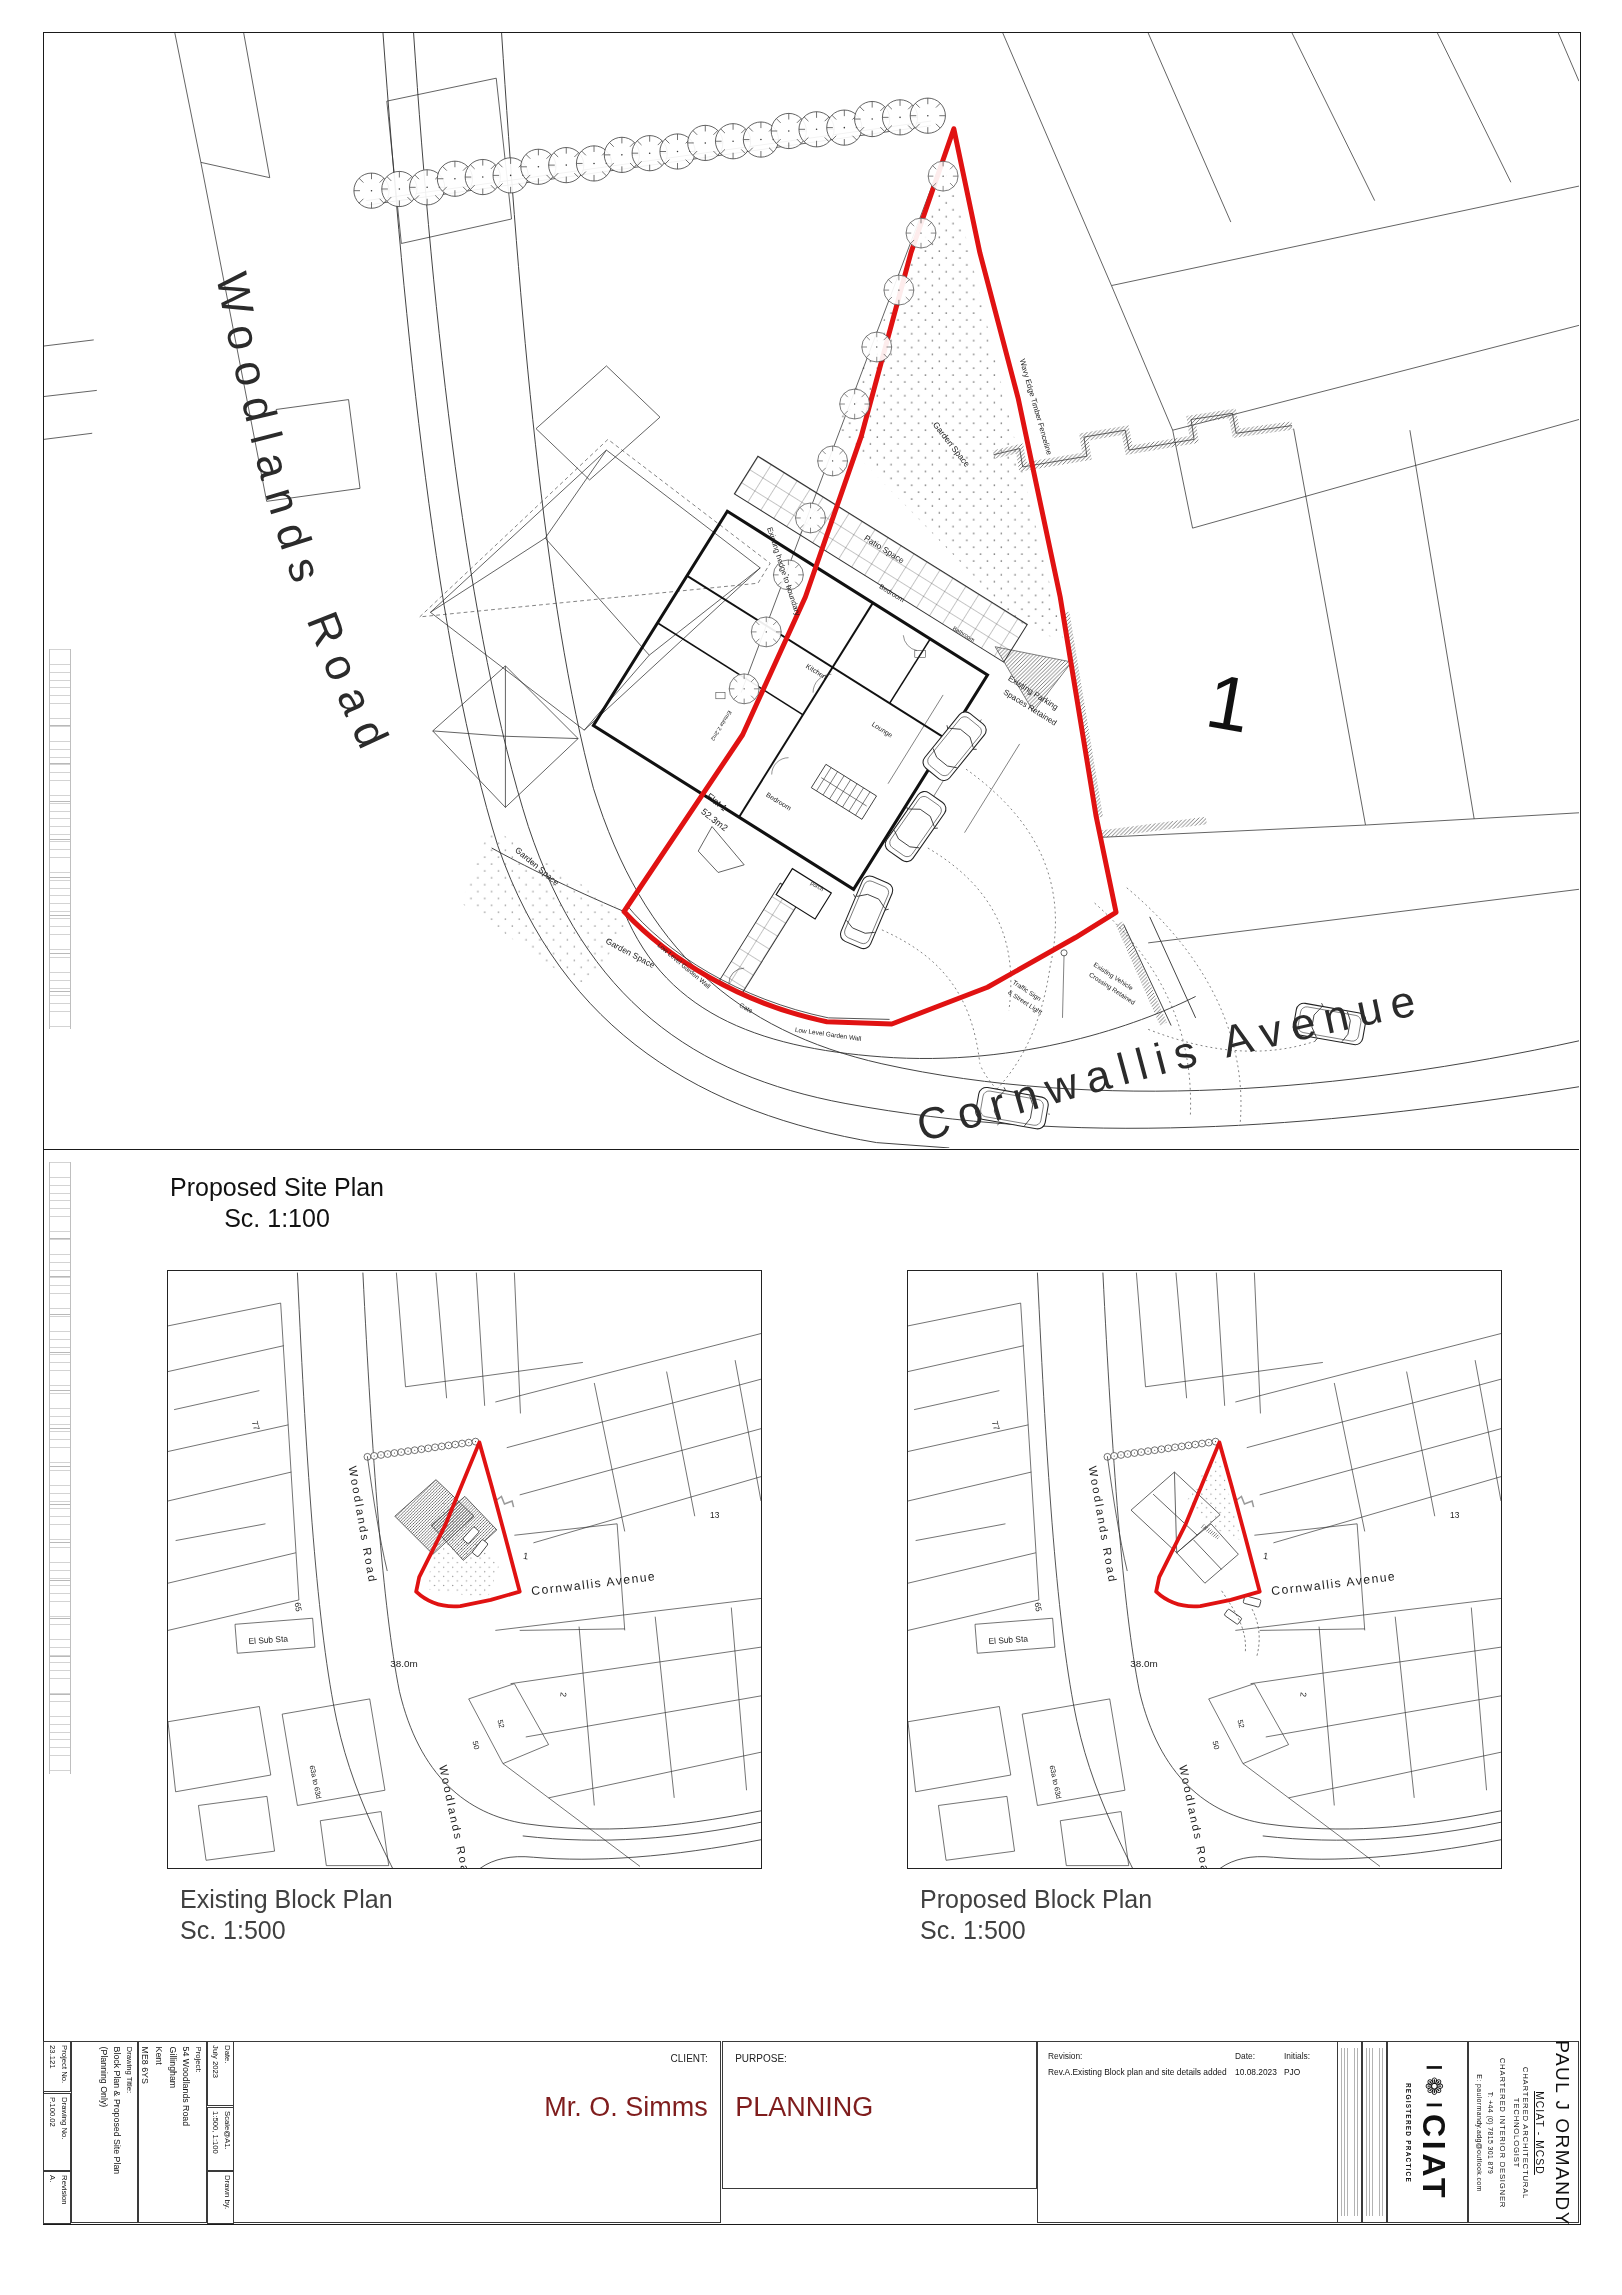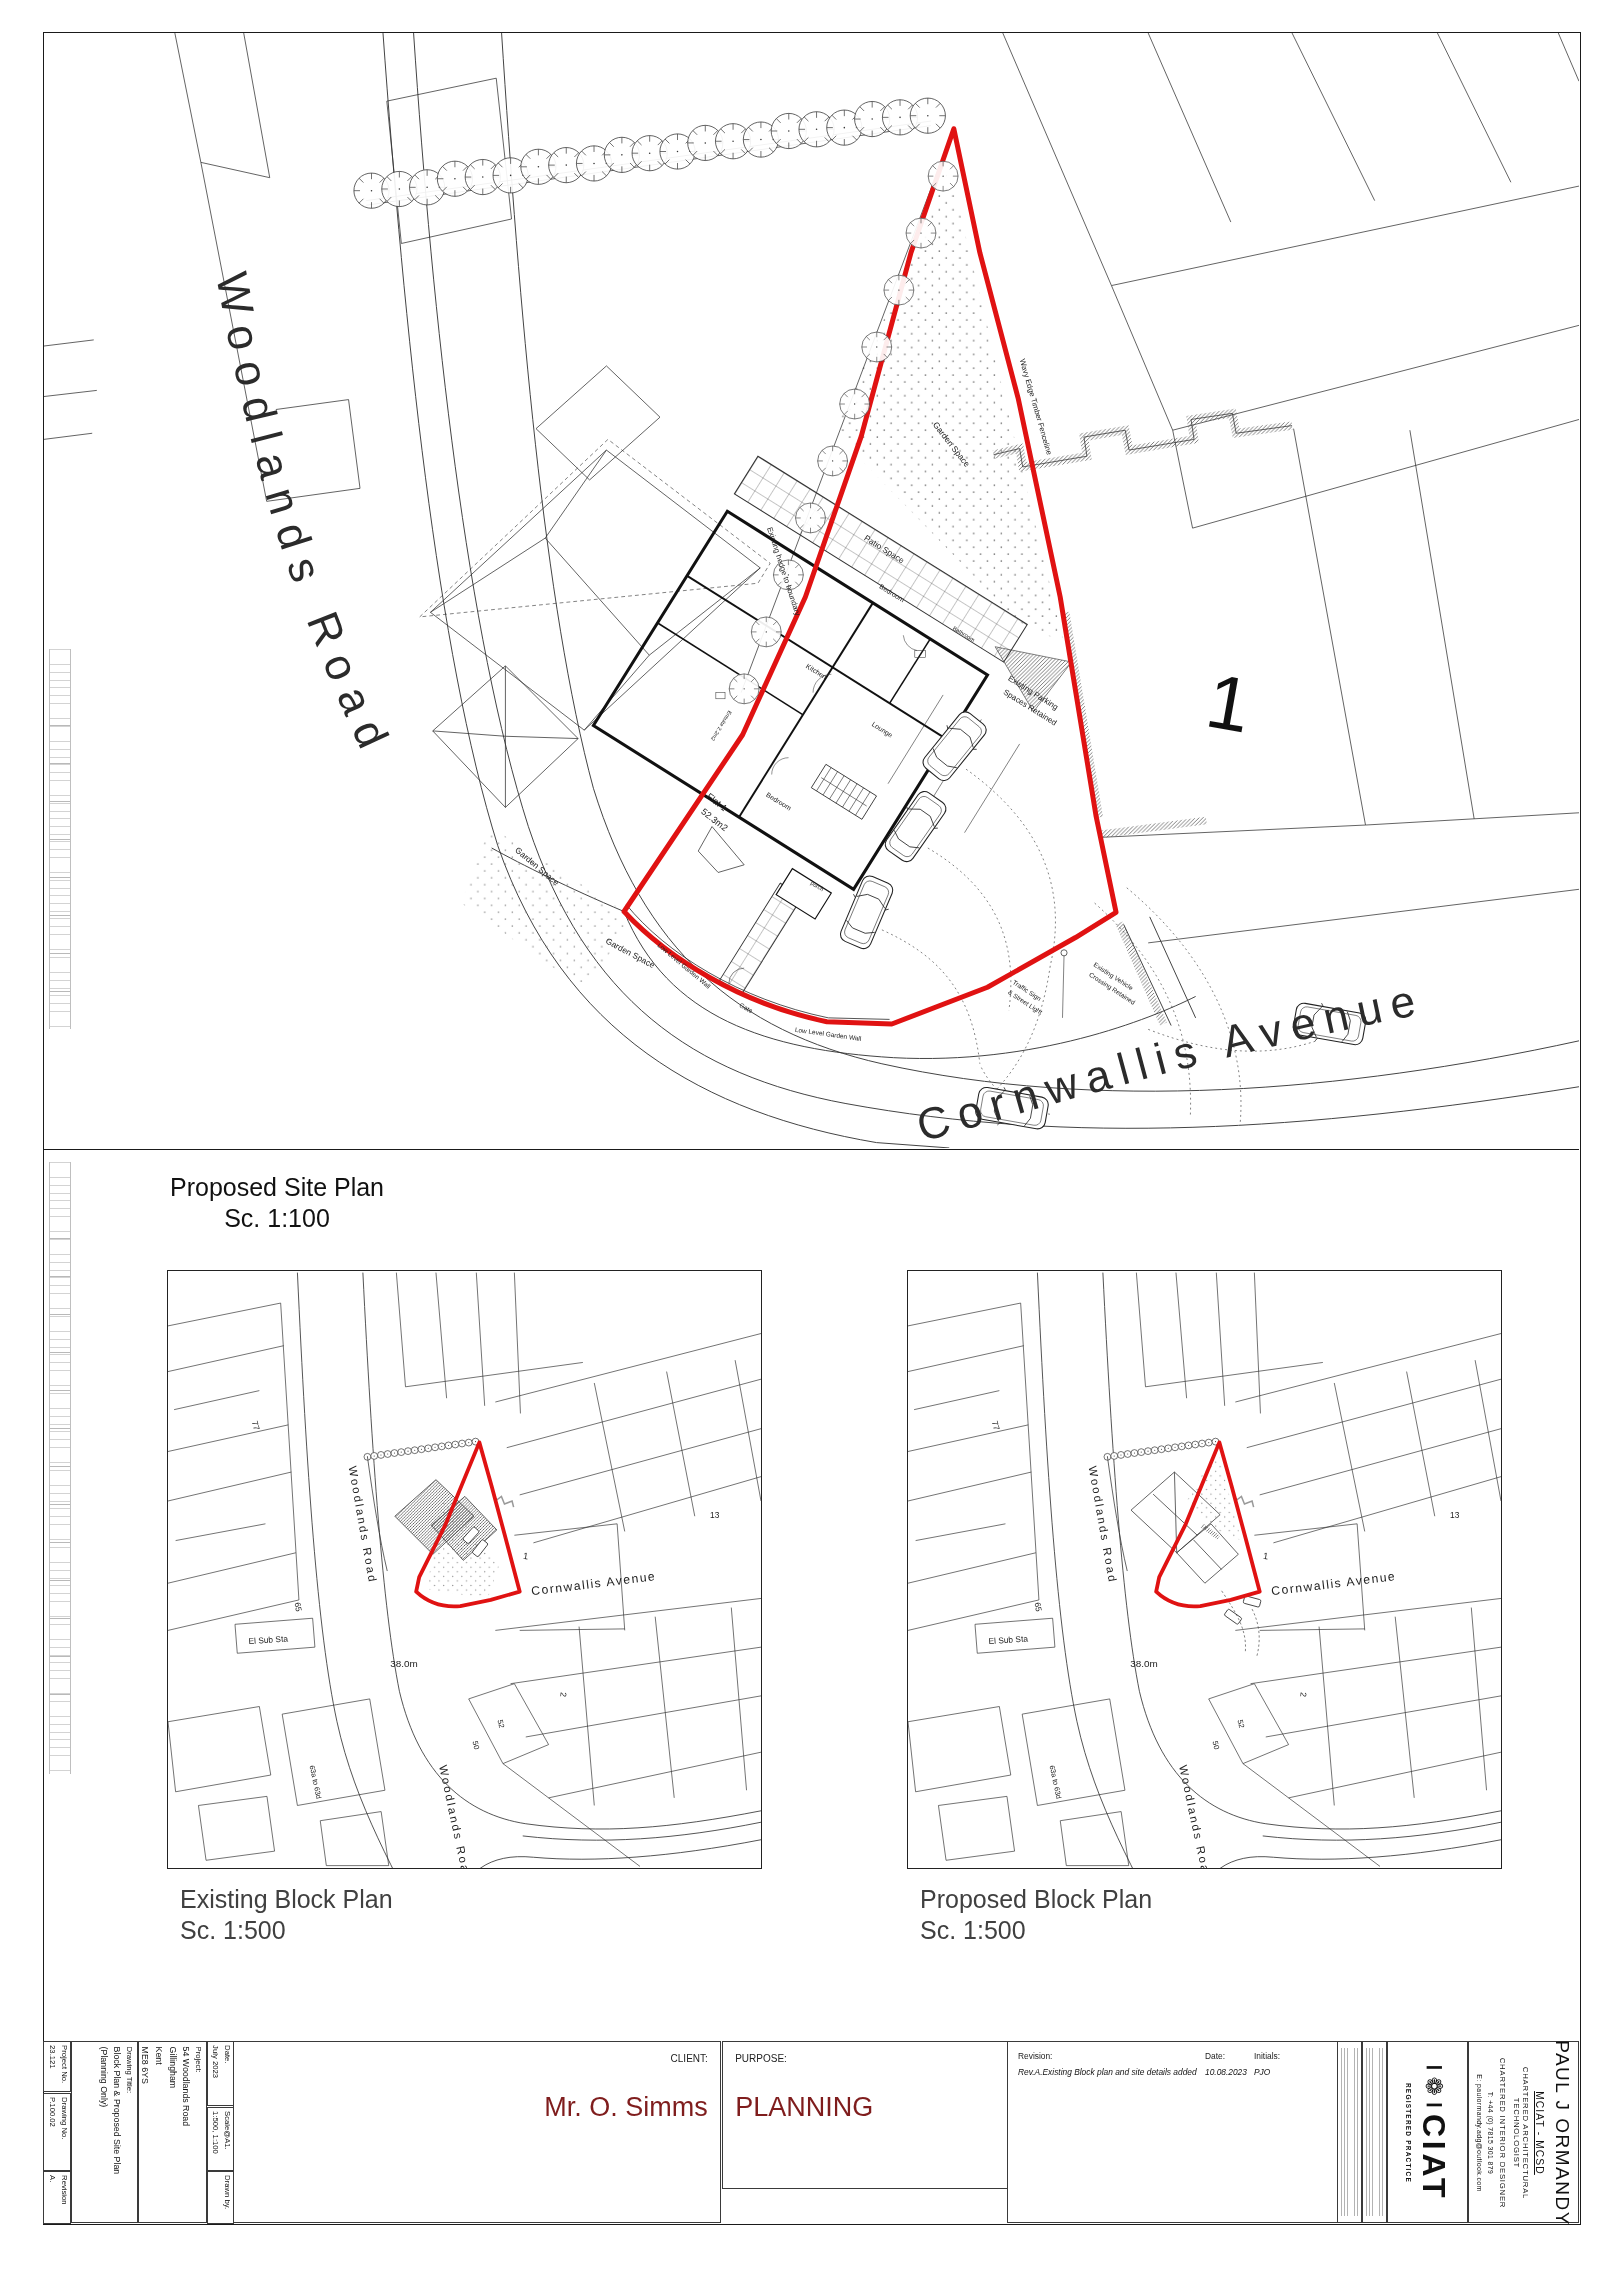--- a/index.html
+++ b/index.html
@@ -17,21 +17,21 @@
   .caption{font-size:25px;line-height:1.22;color:#404040;}
   
   .tb-cell{position:absolute;border:0.8px solid #3a3a3a;box-sizing:border-box;background:#fff;}
   .vin{position:absolute;top:0;left:0;transform-origin:0 0;transform:rotate(90deg) translateY(-100%);
        box-sizing:border-box;display:flex;flex-direction:column;}
   .tb-small{font-size:7.7px;line-height:1.55;color:#111;}
   .tb-mid{font-size:8.8px;line-height:1.55;color:#111;}
   .lbl{font-size:10px;color:#222;}
   .val-big{font-size:27px;margin-top:28px;color:#7f1d1d;}
   .rev-lbl{font-size:8.4px;color:#222;}
-  .rev-val{font-size:8.4px;margin-top:5.4px;color:#111;font-style:italic;}
+  .rev-val{font-size:8.4px;margin-top:5.4px;color:#111;}
   .notes-col{background:repeating-linear-gradient(to right,#9a9a9a 0 0.8px,transparent 0.8px 3.2px);opacity:.75;}
   .firm-name{font-size:19px;letter-spacing:1.5px;white-space:nowrap;}
   .firm-qual{font-size:10.3px;letter-spacing:1.1px;text-decoration:underline;margin-top:5.4px;}
   .firm-line{font-size:7.7px;letter-spacing:0.8px;margin-top:4.6px;}
   .firm-contact{font-size:6.9px;letter-spacing:0.4px;margin-top:3.8px;}
   .ciat-row{display:flex;align-items:center;justify-content:center;gap:6.1px;}
   .ciat-word{font-size:32px;font-weight:bold;letter-spacing:3.8px;}
   .ciat-flower{font-size:23px;}
   .ciat-bar{font-size:20px;font-weight:bold;}
   .ciat-sub{font-size:6.5px;font-weight:bold;letter-spacing:1.2px;text-align:center;margin-top:3.1px;}
@@ -575,21 +575,21 @@
 <div class="tb-cell" style="left:233px;top:2041px;width:488px;height:182px;padding:10.7px 12.2px;text-align:right;">
   <div class="lbl">CLIENT:</div>
   <div class="val-big">Mr. O. Simms</div>
 </div>
 
 <div class="tb-cell" style="left:722px;top:2041px;width:315px;height:148px;padding:10.7px 12.2px;">
   <div class="lbl">PURPOSE:</div>
   <div class="val-big">PLANNING</div>
 </div>
 
-<div class="tb-cell" style="left:1007px;top:2041px;width:360px;height:182px;">
+<div class="tb-cell" style="left:1037px;top:2041px;width:360px;height:182px;">
   <div class="abs" style="left:10px;top:9.2px;">
     <div class="rev-lbl">Revision:</div>
     <div class="rev-val">Rev.A.Existing Block plan and site details added</div>
   </div>
   <div class="abs" style="left:197px;top:9.2px;">
     <div class="rev-lbl">Date:</div>
     <div class="rev-val">10.08.2023</div>
   </div>
   <div class="abs" style="left:246px;top:9.2px;">
     <div class="rev-lbl">Initials:</div>

